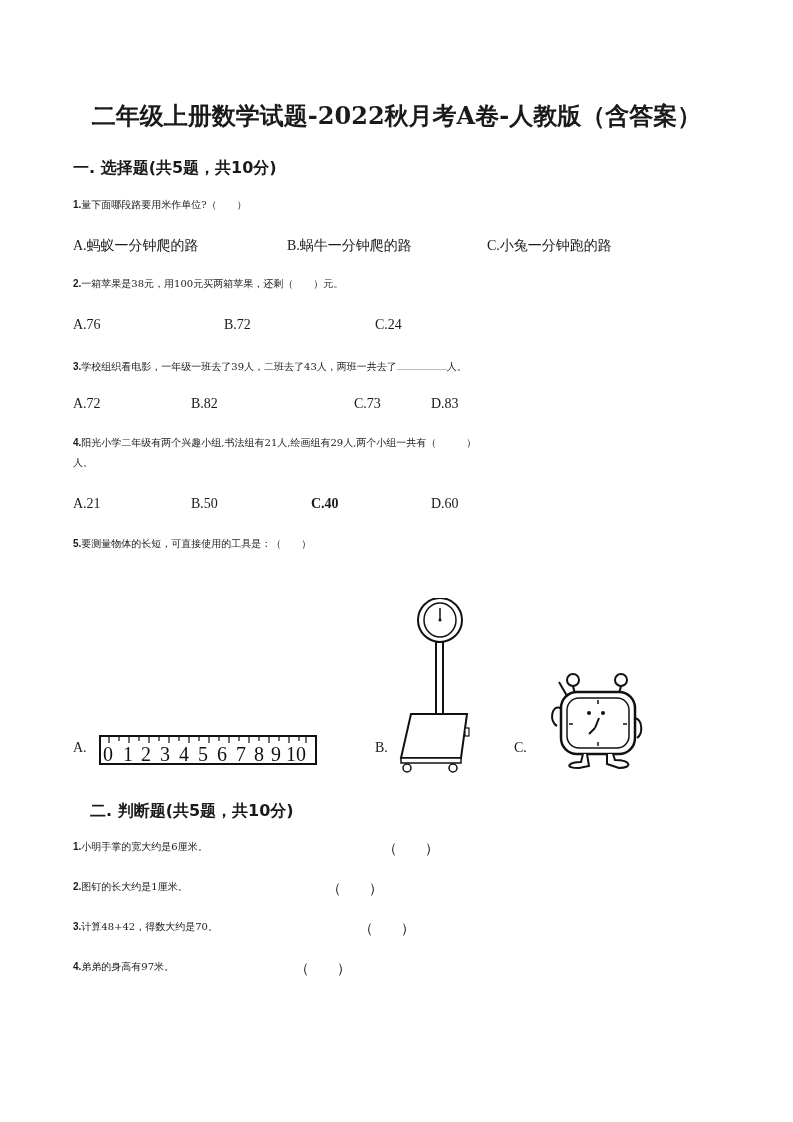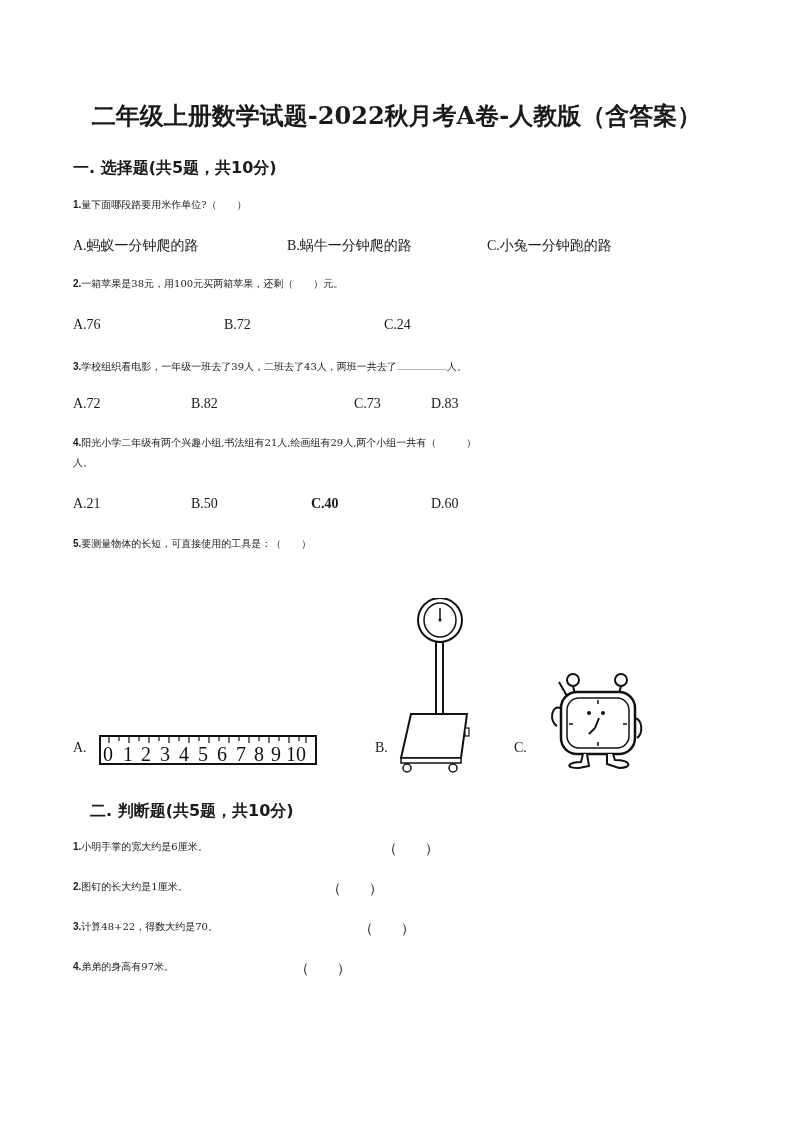--- a/index.html
+++ b/index.html
@@ -37,21 +37,21 @@
 </div>
 <div class="opt" style="left:73px; top:237px;">A.蚂蚁一分钟爬的路</div>
 <div class="opt" style="left:287px; top:237px;">B.蜗牛一分钟爬的路</div>
 <div class="opt" style="left:487px; top:237px;">C.小兔一分钟跑的路</div>
 
 <div class="line" style="top:277px;">
   <span class="qnum">2.</span><span>一箱苹果是38元，用100元买两箱苹果，还剩（　　）元。</span>
 </div>
 <div class="opt" style="left:73px; top:317px;">A.76</div>
 <div class="opt" style="left:224px; top:317px;">B.72</div>
-<div class="opt" style="left:384px; top:317px;">C.24</div>
+<div class="opt" style="left:375px; top:317px;">C.24</div>
 
 <div class="line" style="top:357px;">
   <span class="qnum">3.</span><span>学校组织看电影，一年级一班去了39人，二班去了43人，两班一共去了</span><span class="blank"></span><span>人。</span>
 </div>
 <div class="opt" style="left:73px; top:396px;">A.72</div>
 <div class="opt" style="left:191px; top:396px;">B.82</div>
 <div class="opt" style="left:318px; top:396px;margin-left:36px;">C.73</div>
 <div class="opt" style="left:431px; top:396px;">D.83</div>
 
 <div class="line" style="top:436px;">
@@ -157,20 +157,20 @@
   <span class="qnum">1.</span><span>小明手掌的宽大约是6厘米。</span>
 </div>
 <div class="opt" style="left:383px; top:840px;">（　　）</div>
 
 <div class="line" style="top:880px;">
   <span class="qnum">2.</span><span>图钉的长大约是1厘米。</span>
 </div>
 <div class="opt" style="left:327px; top:880px;">（　　）</div>
 
 <div class="line" style="top:920px;">
-  <span class="qnum">3.</span><span>计算48+22，得数大约是70。</span>
+  <span class="qnum">3.</span><span>计算48+42，得数大约是70。</span>
 </div>
 <div class="opt" style="left:359px; top:920px;">（　　）</div>
 
 <div class="line" style="top:960px;">
   <span class="qnum">4.</span><span>弟弟的身高有97米。</span>
 </div>
 <div class="opt" style="left:295px; top:960px;">（　　）</div>
 
 </body></html>

